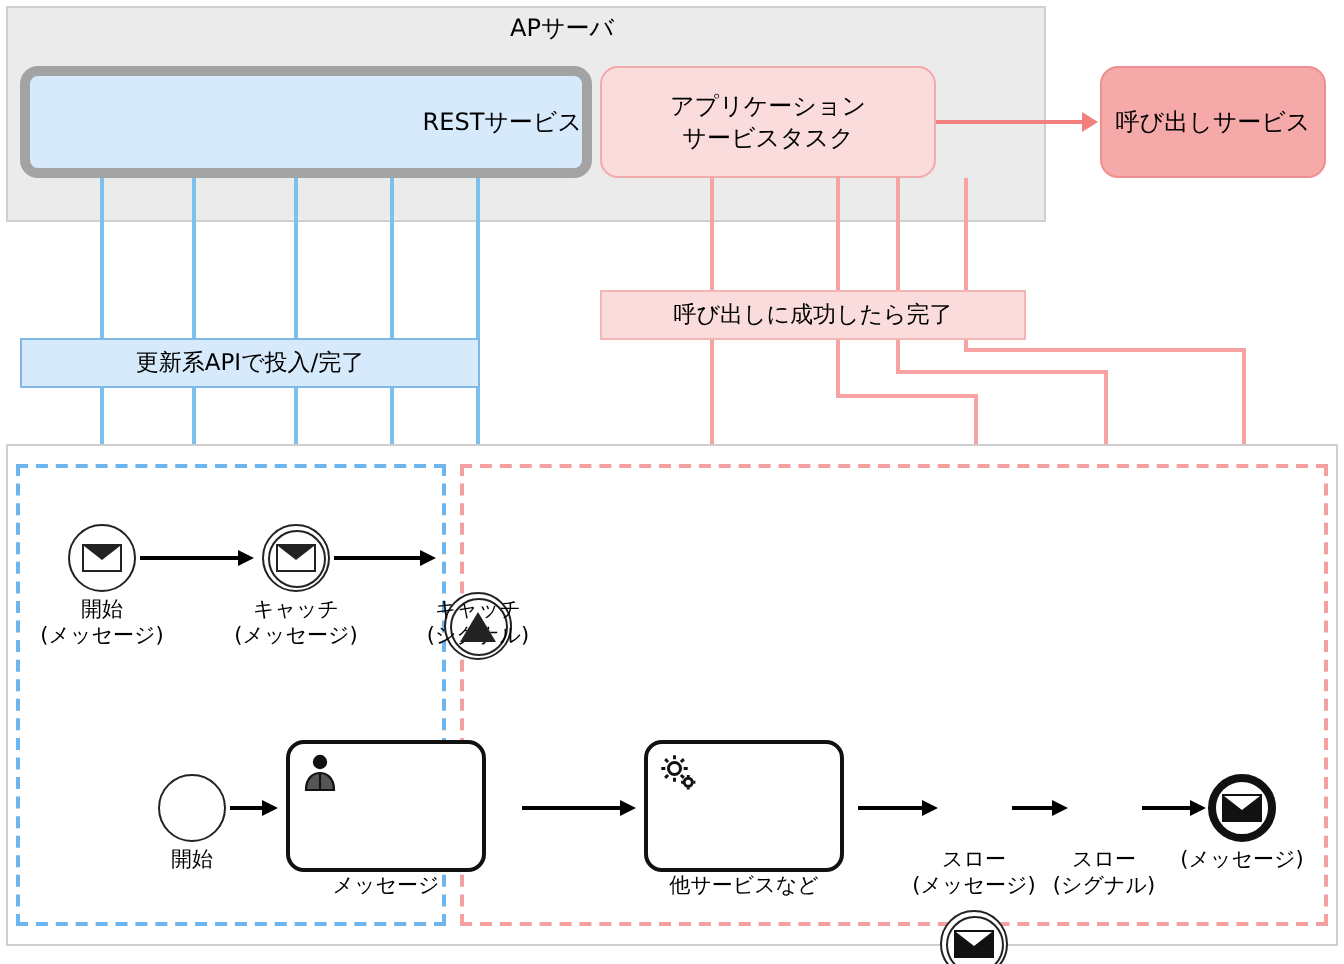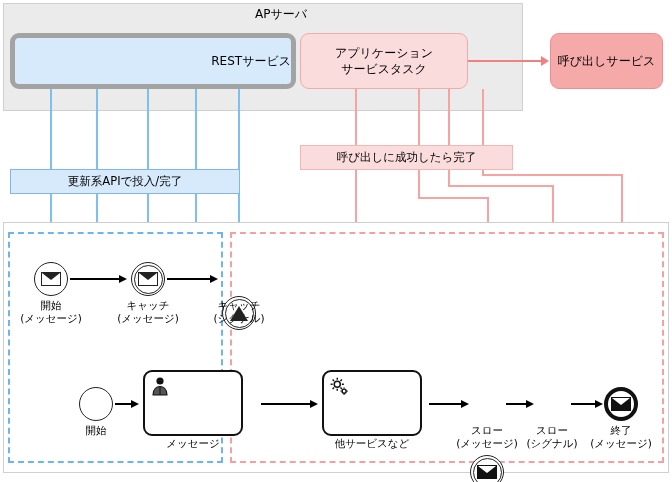--- a/index.html
+++ b/index.html
@@ -261,17 +261,16 @@
     <div>(シグナル)</div>
   </div>
 
   <div class="abs seq" style="left:571px;top:403px;width:25px;"></div>
   <div class="abs seq-head" style="left:595px;top:399.5px;"></div>
 
   <div class="abs ev ev-end" style="left:604px;top:387px;">
     <div class="env filled"></div>
   </div>
   <div class="abs cap" style="left:571px;top:424px;width:100px;">
-    <div>終了</div>
     <div>(メッセージ)</div>
   </div>
 
 </div>
 
 </body></html>

